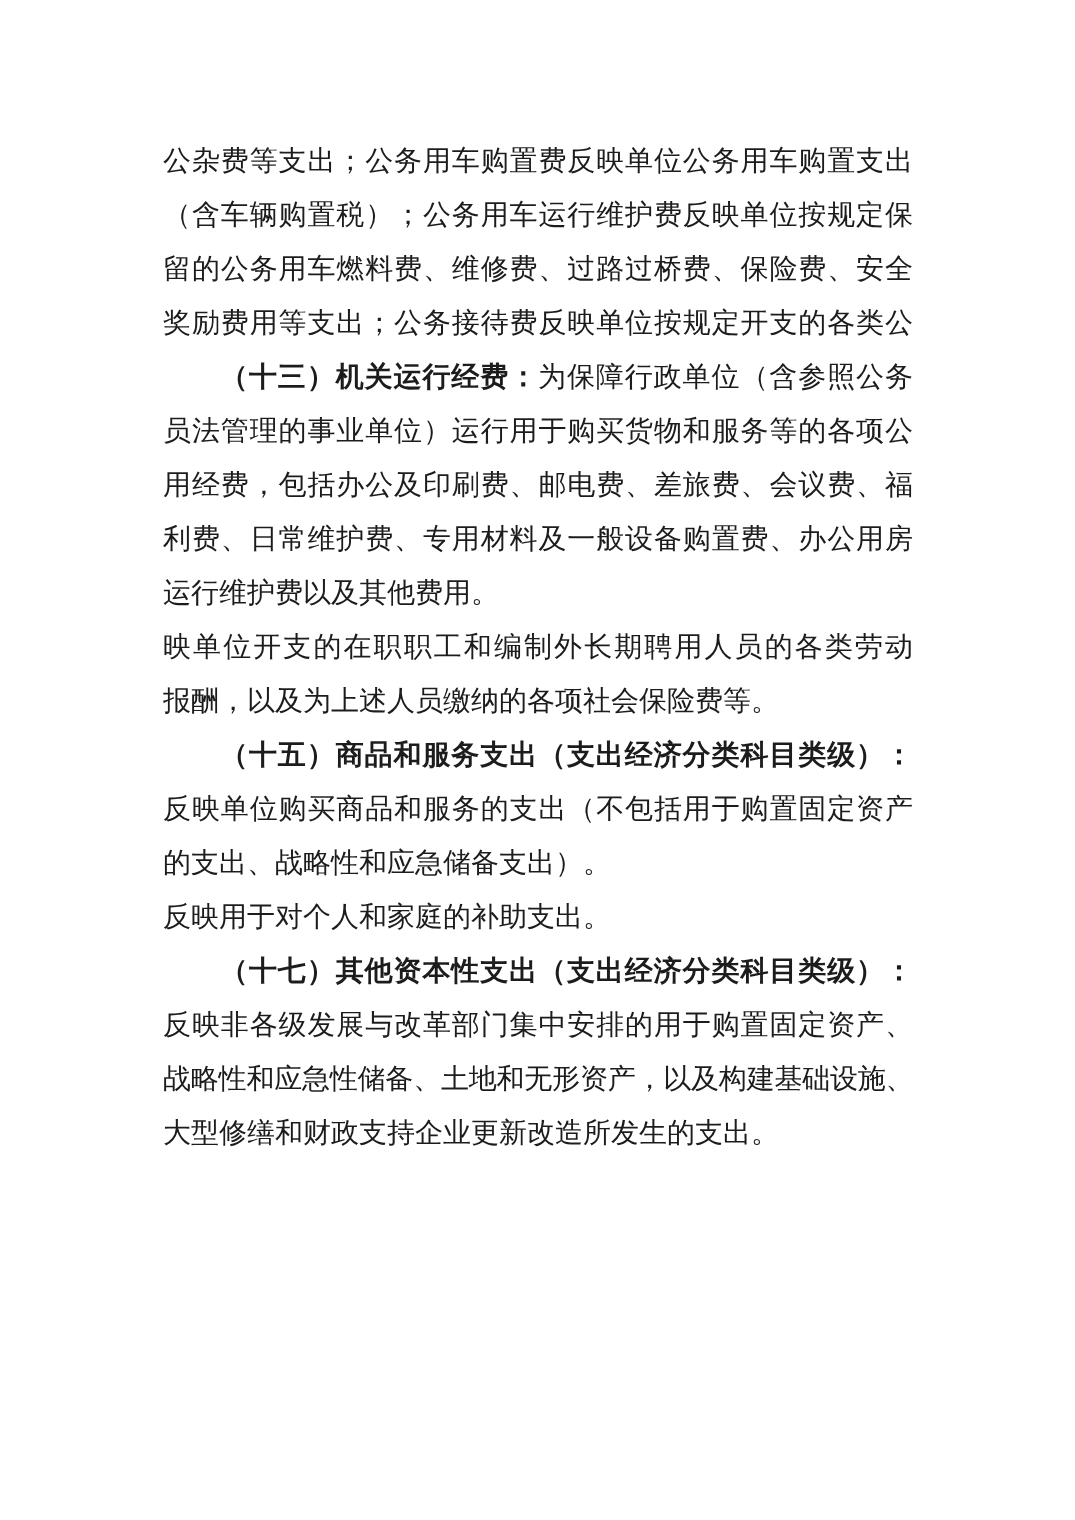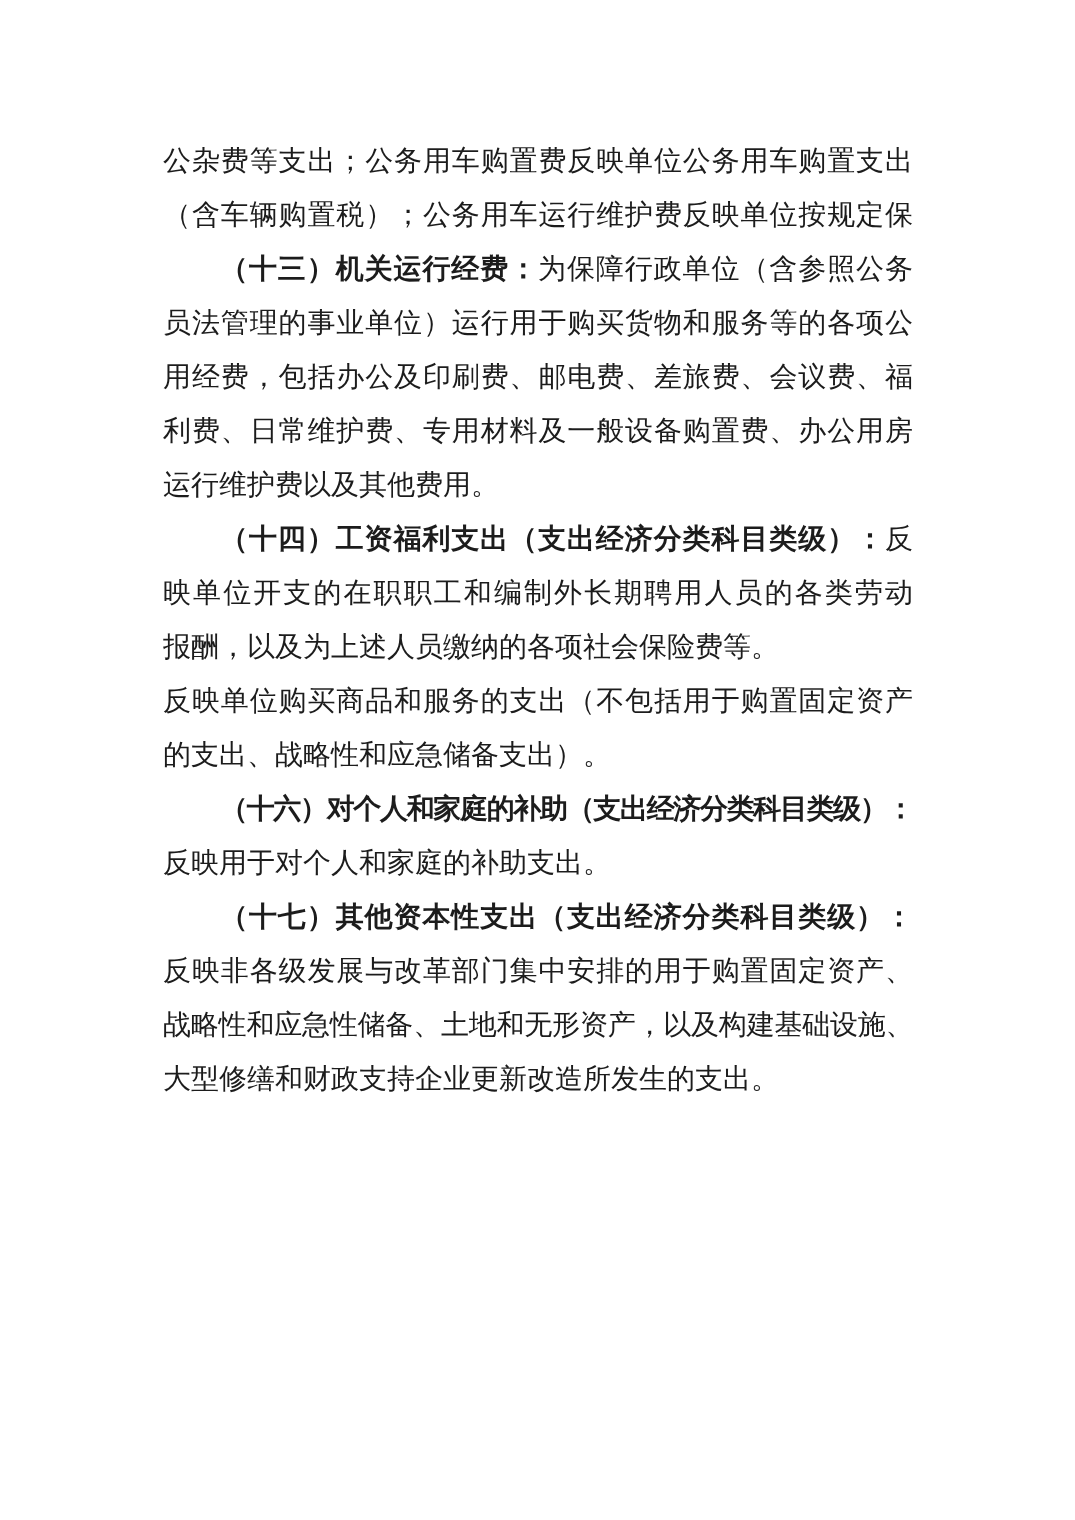--- a/index.html
+++ b/index.html
@@ -60,35 +60,36 @@
   }
 </style>
 </head>
 <body>
 
 <div class="page">
   <div class="text-block">
 
     <div class="line"><span>公杂费等支出；公务用车购置费反映单位公务用车购置支出</span></div>
     <div class="line"><span>（含车辆购置税）；公务用车运行维护费反映单位按规定保</span></div>
+    <div class="line"><span>留的公务用车燃料费、维修费、过路过桥费、保险费、安全</span></div>
+    <div class="line"><span>奖励费用等支出；公务接待费反映单位按规定开支的各类公</span></div>
 
     <div class="line indent"><span class="em">（十三）机关运行经费：</span><span>为保障行政单位（含参照公务</span></div>
     <div class="line"><span>员法管理的事业单位）运行用于购买货物和服务等的各项公</span></div>
     <div class="line"><span>用经费，包括办公及印刷费、邮电费、差旅费、会议费、福</span></div>
     <div class="line"><span>利费、日常维护费、专用材料及一般设备购置费、办公用房</span></div>
     <div class="line end"><span>运行维护费以及其他费用。</span></div>
 
-    <div class="line indent"><span class="em">（十四）工资福利支出（支出经济分类科目类级）：</span><span>反</span></div>
     <div class="line"><span>映单位开支的在职职工和编制外长期聘用人员的各类劳动</span></div>
     <div class="line end"><span>报酬，以及为上述人员缴纳的各项社会保险费等。</span></div>
 
+    <div class="line indent"><span class="em">（十五）商品和服务支出（支出经济分类科目类级）：</span></div>
     <div class="line"><span>反映单位购买商品和服务的支出（不包括用于购置固定资产</span></div>
     <div class="line end"><span>的支出、战略性和应急储备支出）。</span></div>
 
-    <div class="line indent sq2"><span class="em">（十六）对个人和家庭的补助（支出经济分类科目类级）：</span></div>
     <div class="line end"><span>反映用于对个人和家庭的补助支出。</span></div>
 
     <div class="line indent"><span class="em">（十七）其他资本性支出（支出经济分类科目类级）：</span></div>
     <div class="line"><span>反映非各级发展与改革部门集中安排的用于购置固定资产、</span></div>
     <div class="line sq1"><span>战略性和应急性储备、土地和无形资产，以及构建基础设施、</span></div>
     <div class="line end"><span>大型修缮和财政支持企业更新改造所发生的支出。</span></div>
 
   </div>
 
   <div class="page-number">– 8 –</div>

